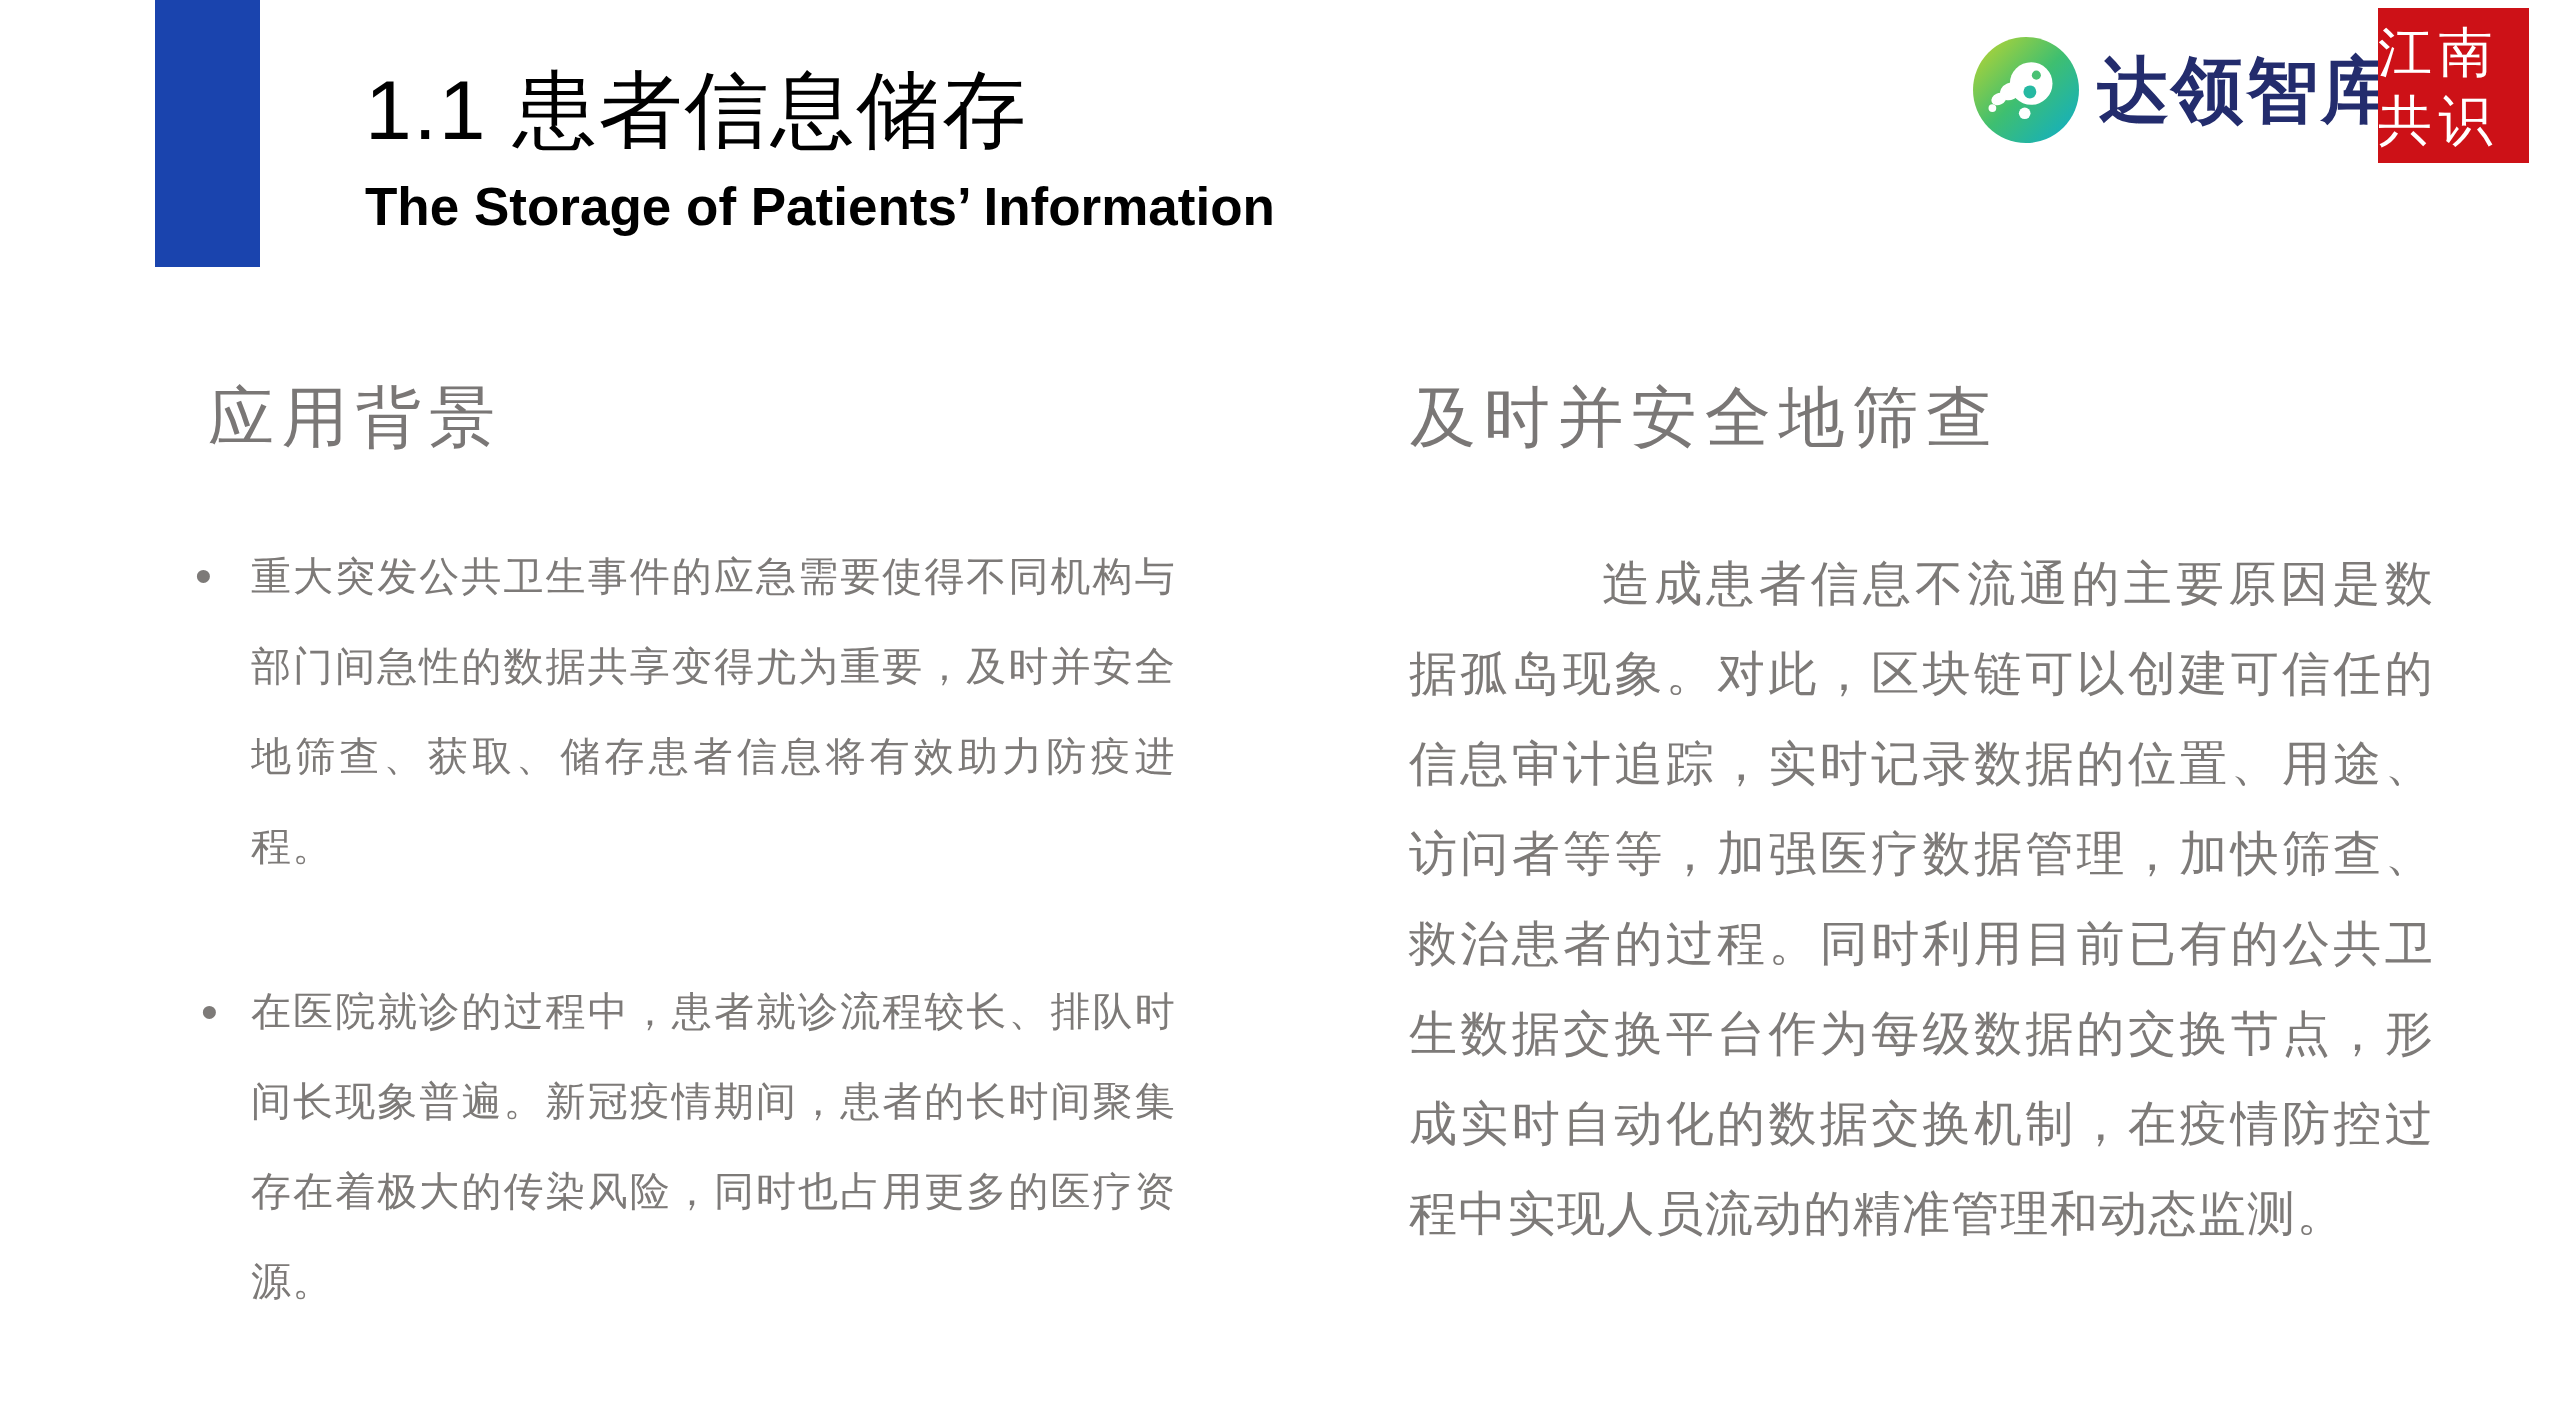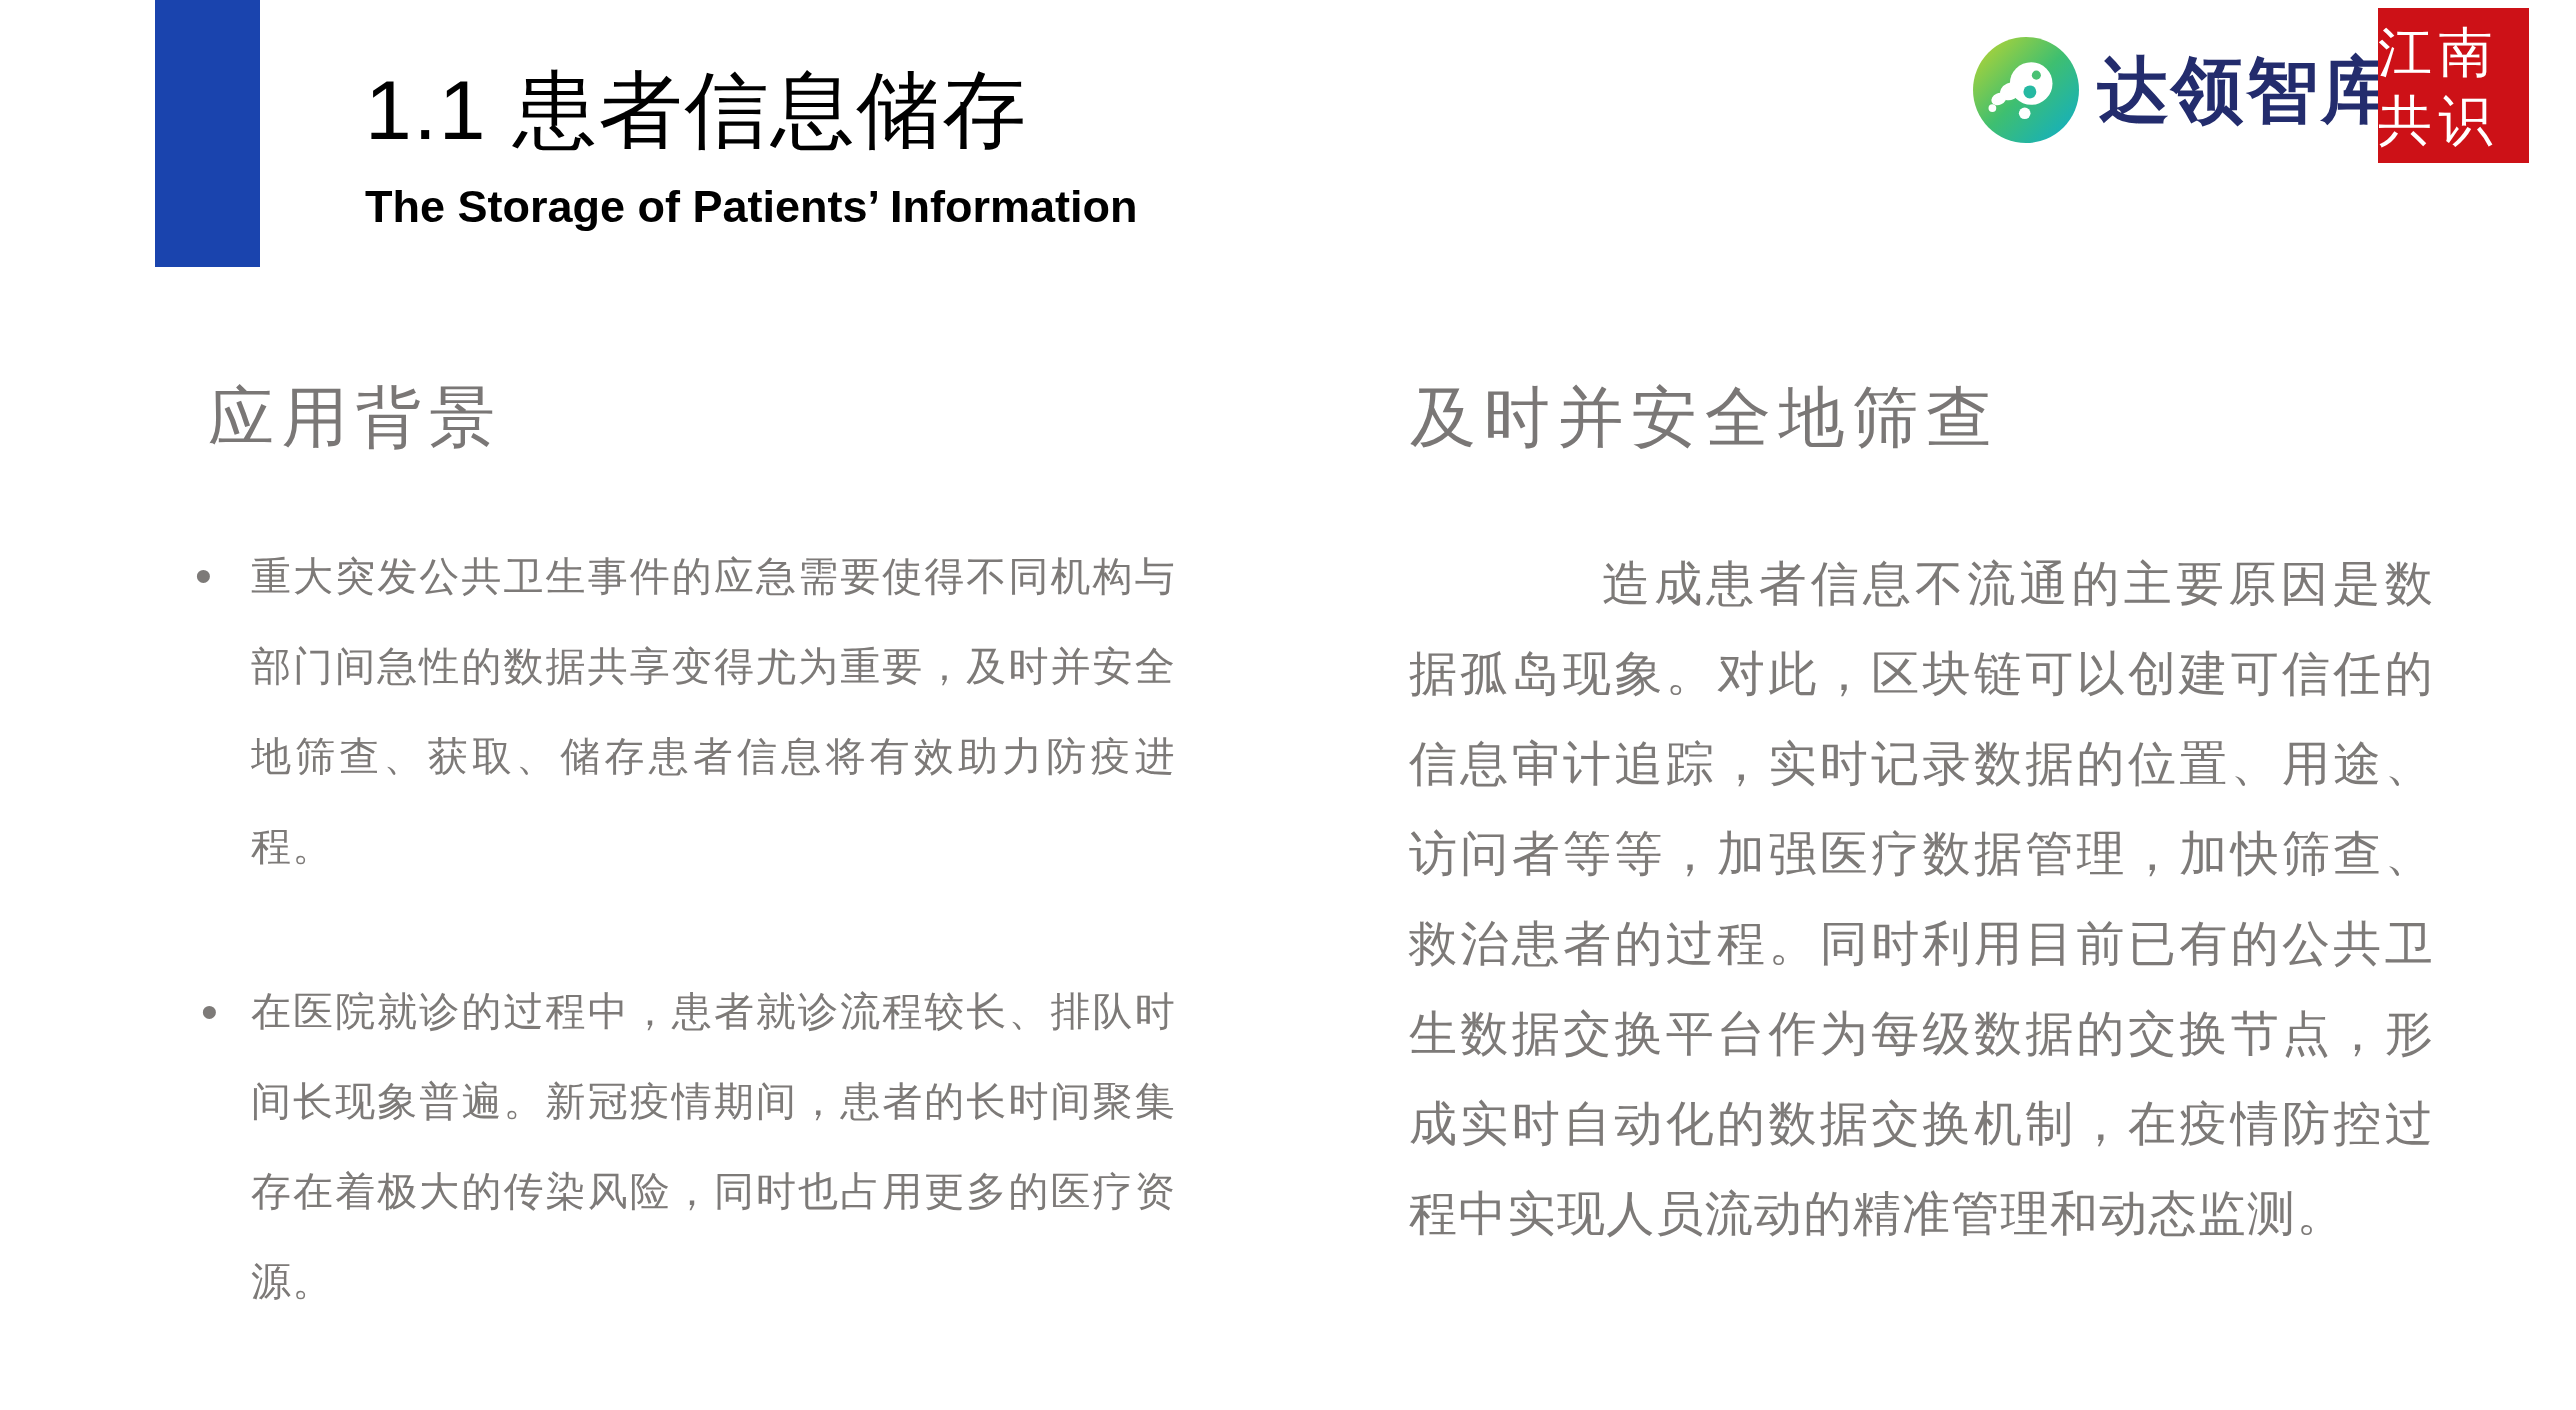--- a/index.html
+++ b/index.html
@@ -28,21 +28,21 @@
   }
   .title-zh {
     font-size: 84px;
     font-weight: normal;
     line-height: 86px;
     letter-spacing: 1.9px;
     white-space: nowrap;
   }
   .title-en {
     margin-top: 26px;
-    font-size: 45px;
+    font-size: 53px;
     font-weight: bold;
     line-height: 55px;
     letter-spacing: 0px;
     white-space: nowrap;
   }
 
   
   .brand-logo {
     position: absolute;
     left: 1973px; top: 37px;

